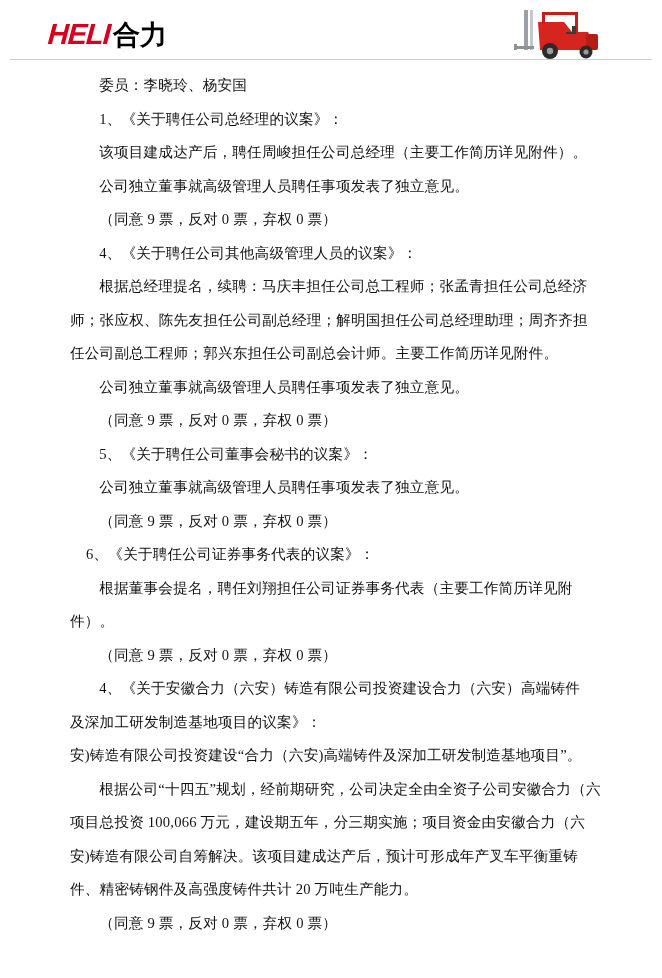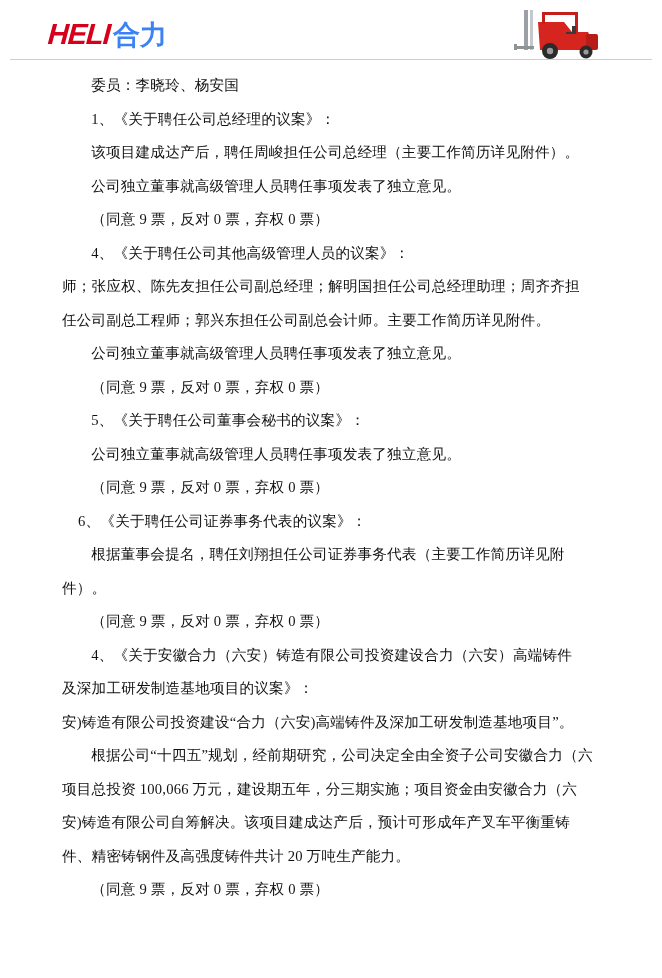--- a/index.html
+++ b/index.html
@@ -44,21 +44,21 @@
     font-style: italic;
     font-size: 29px;
     color: #d6001c;
     letter-spacing: -1px;
     transform: skewX(-4deg);
   }
   .logo-cn {
     font-family: "Liberation Sans", sans-serif;
     font-weight: bold;
     font-size: 27px;
-    color: #3b82f6;
+    color: #000000;
     margin-left: 3px;
     letter-spacing: 0px;
   }
 
   .forklift {
     position: absolute;
     right: -22px;
     top: 4px;
     width: 120px;
     height: 58px;
@@ -71,21 +71,21 @@
     bottom: 4px;
     height: 1px;
     background: #cfcfcf;
   }
 
   
   .doc-body {
     padding-top: 5px;
   }
   p.line {
-    margin: 0 0 0 4px;
+    margin: 0 0 0 12px;
     font-size: 14.6px;
     line-height: 33.5px;
     text-align: justify;
     text-justify: inter-ideograph;
     letter-spacing: 0.2px;
   }
   p.indent {
     text-indent: 2em;
   }
   p.indent1 {
@@ -133,20 +133,21 @@
     <div class="header-rule"></div>
   </div>
 
   <div class="doc-body">
     <p class="line indent">委员：李晓玲、杨安国</p>
     <p class="line indent">1、《关于聘任公司总经理的议案》：</p>
     <p class="line indent">该项目建成达产后，聘任周峻担任公司总经理（主要工作简历详见附件）。</p>
     <p class="line indent">公司独立董事就高级管理人员聘任事项发表了独立意见。</p>
     <p class="line indent">（同意 9 票，反对 0 票，弃权 0 票）</p>
     <p class="line indent">4、《关于聘任公司其他高级管理人员的议案》：</p>
+    <p class="line indent">根据总经理提名，续聘：马庆丰担任公司总工程师；张孟青担任公司总经济</p>
     <p class="line noindent">师；张应权、陈先友担任公司副总经理；解明国担任公司总经理助理；周齐齐担</p>
     <p class="line noindent">任公司副总工程师；郭兴东担任公司副总会计师。主要工作简历详见附件。</p>
     <p class="line indent">公司独立董事就高级管理人员聘任事项发表了独立意见。</p>
     <p class="line indent">（同意 9 票，反对 0 票，弃权 0 票）</p>
     <p class="line indent">5、《关于聘任公司董事会秘书的议案》：</p>
     <p class="line indent">公司独立董事就高级管理人员聘任事项发表了独立意见。</p>
     <p class="line indent">（同意 9 票，反对 0 票，弃权 0 票）</p>
     <p class="line indent1">6、《关于聘任公司证券事务代表的议案》：</p>
     <p class="line indent">根据董事会提名，聘任刘翔担任公司证券事务代表（主要工作简历详见附</p>
     <p class="line noindent">件）。</p>

